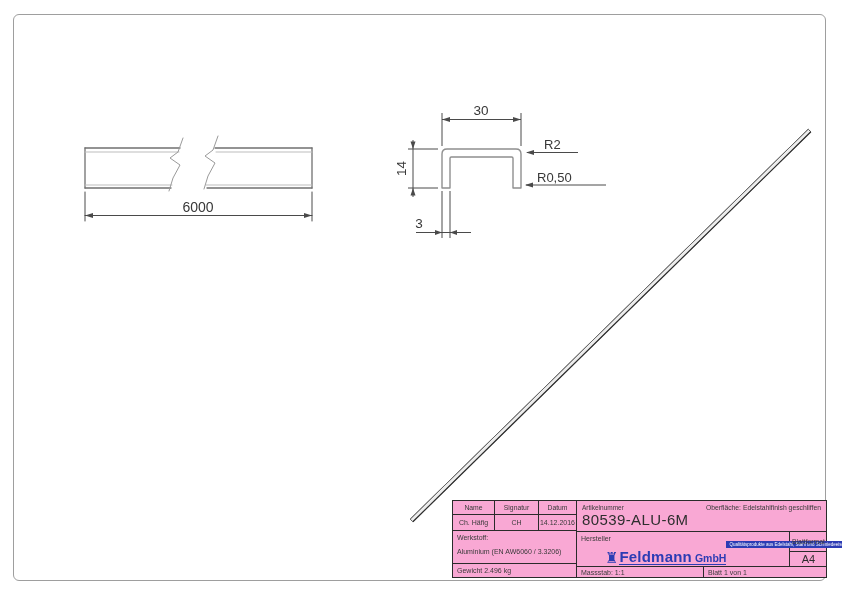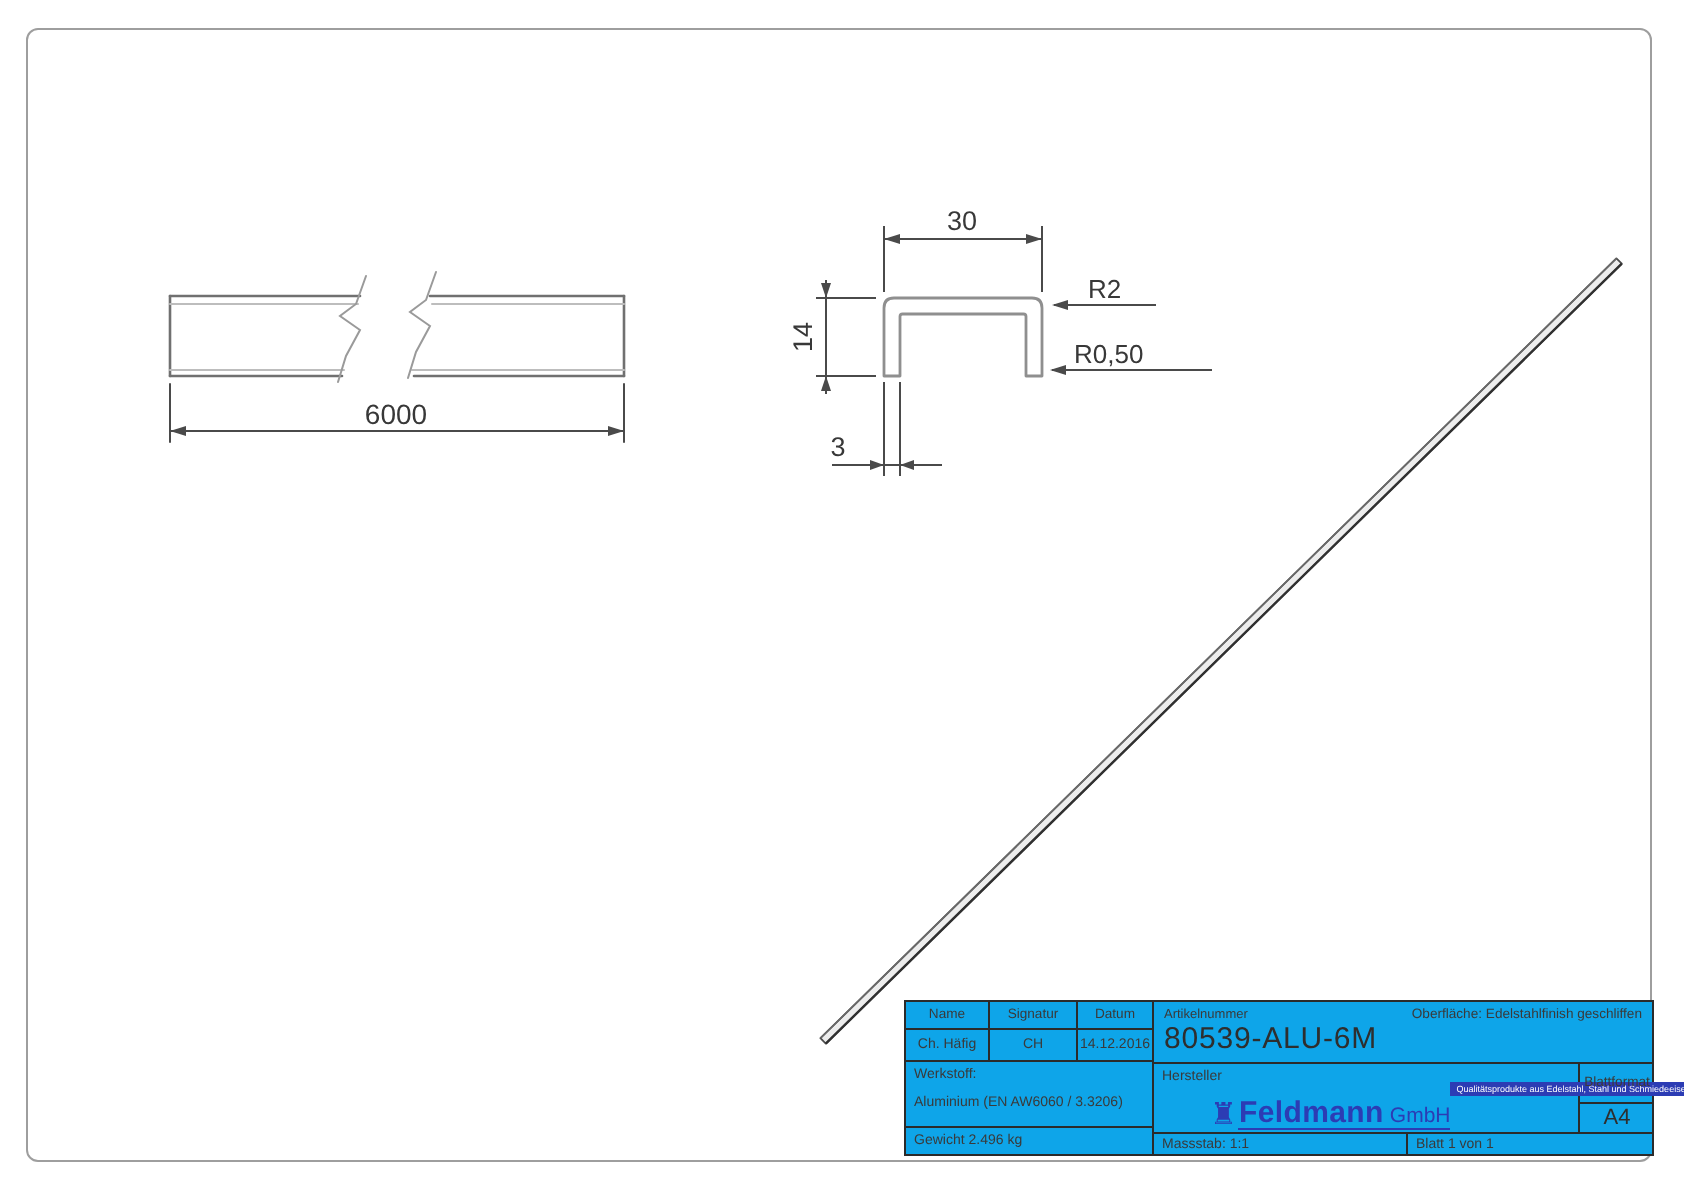--- a/index.html
+++ b/index.html
@@ -2,39 +2,39 @@
 <html><head>
 <meta charset="utf-8">
 <style>
   html,body{margin:0;padding:0;background:#ffffff;}
   body{width:842px;height:595px;position:relative;font-family:"Liberation Sans",sans-serif;color:#3a3a3a;}
   .sheet-border{position:absolute;left:13px;top:14px;width:813px;height:567px;border:1.5px solid #9e9e9e;border-radius:6px;box-sizing:border-box;}
   svg.drawing{position:absolute;left:0;top:0;}
   svg text{font-family:"Liberation Sans",sans-serif;fill:#383838;}
 
   
-  .title-block{position:absolute;left:452px;top:500px;width:375px;height:78px;box-sizing:border-box;border:1px solid #2b2b2b;background:#0ea5e9;font-size:7px;color:#3a3a3a;}
+  .title-block{position:absolute;left:452px;top:500px;width:375px;height:78px;box-sizing:border-box;border:1px solid #2b2b2b;background:#f9a8d4;font-size:7px;color:#3a3a3a;}
   .tb-cell{position:absolute;box-sizing:border-box;display:flex;align-items:center;justify-content:center;overflow:hidden;}
   .bR{border-right:1px solid #2b2b2b;} .bB{border-bottom:1px solid #2b2b2b;}
   .left-al{justify-content:flex-start;padding-left:4px;}
   .art-cell{display:block;position:absolute;box-sizing:border-box;}
   .art-label{position:absolute;left:5px;top:3px;font-size:6.5px;}
   .oberflaeche{position:absolute;right:6px;top:3px;font-size:6.8px;white-space:nowrap;}
   .art-value{position:absolute;left:5px;top:10px;font-size:15px;letter-spacing:0.4px;color:#2e2e2e;white-space:nowrap;}
   .wk-label{position:absolute;left:4px;top:3px;}
   .wk-value{position:absolute;left:4px;top:17px;white-space:nowrap;}
   .hs-label{position:absolute;left:4px;top:3px;}
 
   
   .logo{position:absolute;left:28px;top:8px;display:flex;align-items:flex-end;}
   .logo-icon{font-size:15px;line-height:15px;color:#2c3cb4;margin-right:1px;}
   .logo-text{display:flex;}
   .logo-row{display:flex;align-items:baseline;border-bottom:1.5px solid #2c3cb4;padding-bottom:0px;}
   .logo-brand{font-size:15px;font-weight:bold;color:#2c3cb4;letter-spacing:0.2px;line-height:14px;}
-  .logo-suffix{font-size:10.5px;font-weight:normal;color:#2c3cb4;margin-left:3px;margin-top:12px;}
+  .logo-suffix{font-size:10.5px;font-weight:bold;color:#2c3cb4;margin-left:3px;margin-top:12px;}
   .logo-banner{display:block;background:#2c3cb4;color:#ffffff;font-size:4.5px;line-height:7px;height:7px;padding:0 3px;white-space:nowrap;overflow:hidden;margin-top:1px;}
   .bf-label{font-size:6.8px;}
   .bf-value{font-size:11px;color:#2e2e2e;}
 </style>
 </head>
 <body>
 
 <div class="sheet-border"></div>
 
 <svg class="drawing" width="842" height="595" viewBox="0 0 842 595">

